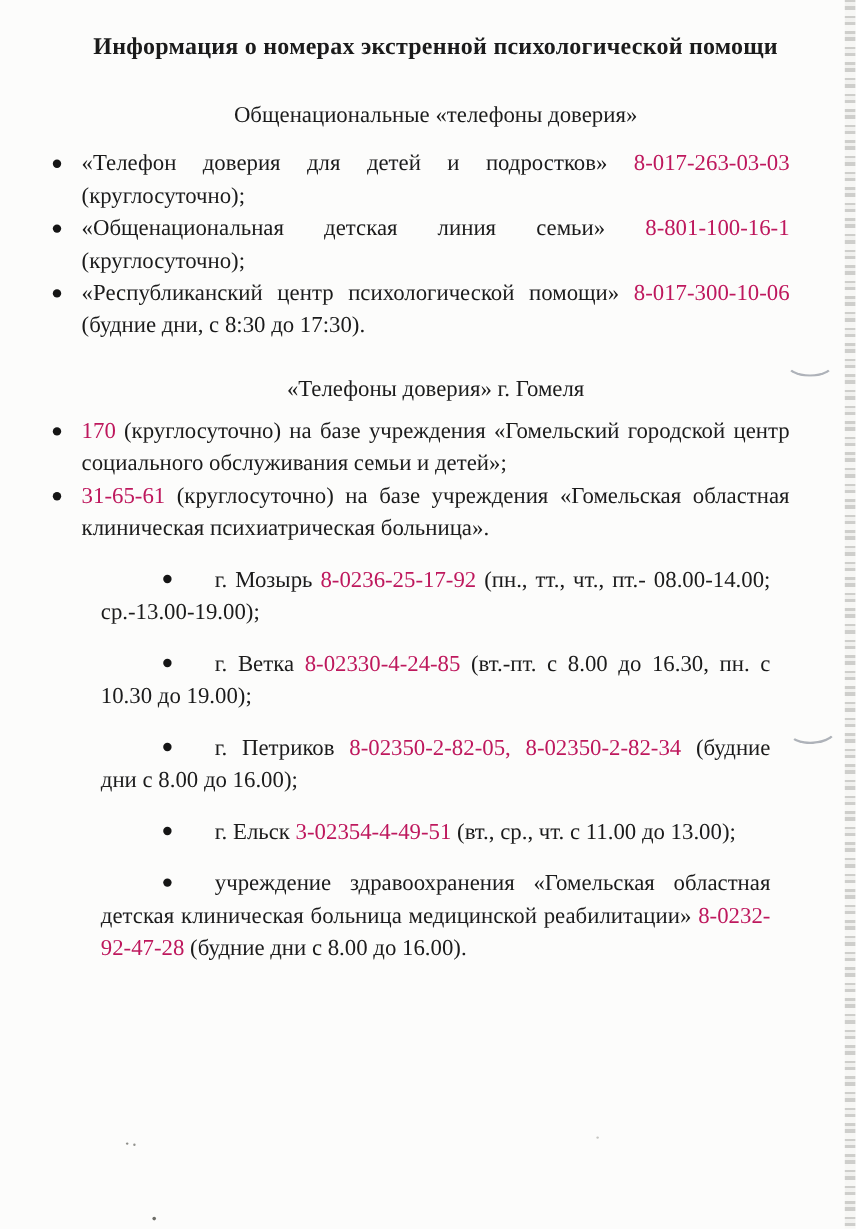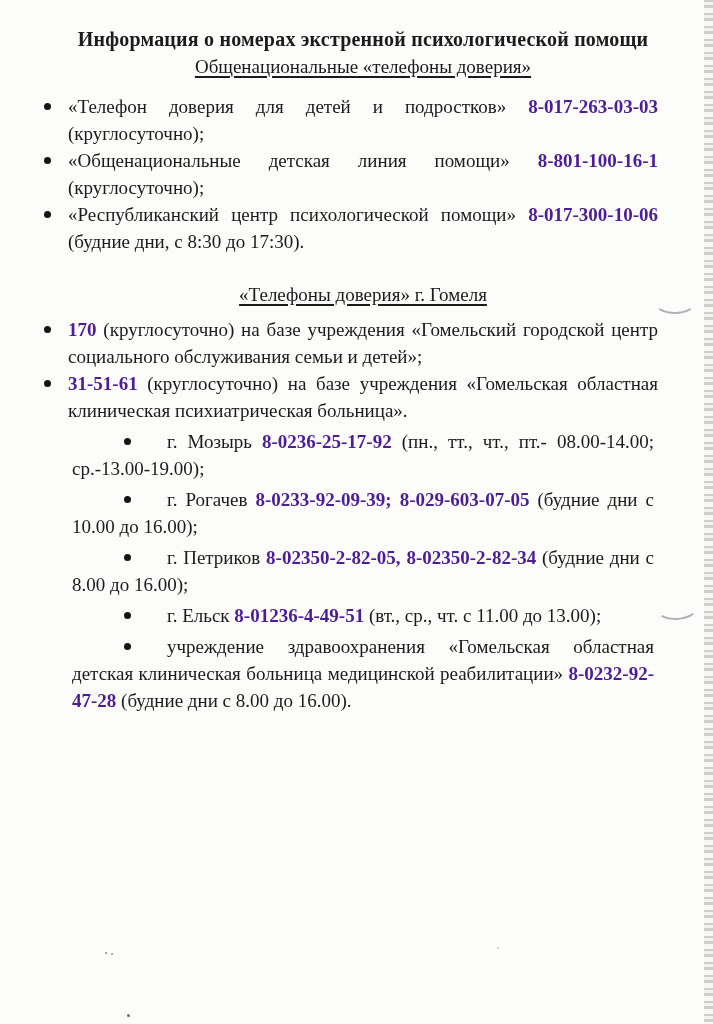--- a/index.html
+++ b/index.html
@@ -8,45 +8,44 @@
     background:#fcfcfb;
     font-family:"Liberation Serif","DejaVu Serif",serif;
     color:#1b1b1b;
     position:relative;
     overflow:hidden;
   }
   .page { padding:26px 55px 0 68px; position:relative; }
 
   .doc-title {
     font-size:20px; line-height:27px; font-weight:bold;
-    text-align:center; margin:0 0 0; letter-spacing:.2px;
+    text-align:center; margin:0 0 30px; letter-spacing:.2px;
   }
   .sec-heading {
     font-size:19px; line-height:27px; font-weight:normal;
     text-align:center; margin:0 0 13px;
-    text-decoration:underline;
     text-underline-offset:3px;
     text-decoration-thickness:1.5px;
   }
   section.s2 .sec-heading { margin:26px 0 8px; }
   section.s3 .sec-heading { margin:17px 0 2px; }
 
   ul.hotline-list { margin:0; padding:0; list-style:none; }
   li.hotline-item {
     position:relative; font-size:19px; line-height:27px;
     text-align:justify;
   }
   .dot {
     position:absolute; left:-24px; top:10px;
     width:7px; height:7px; background:#151515; border-radius:50%;
   }
-  b.phone { font-weight:bold; color:#4c1d95; }
+  b.phone { font-weight:normal; color:#be185d; }
 
   section.s3 p.region-item {
-    margin:4px; font-size:19px; line-height:27px;
+    margin:16px; font-size:19px; line-height:27px;
     text-align:justify; text-indent:52px;
   }
   .dot-inline {
     display:inline-block; width:7px; height:7px;
     background:#151515; border-radius:50%; vertical-align:3px;
   }
   .sp { display:inline-block; width:36px; }
 
   
   .edge-strip {
@@ -80,55 +79,55 @@
 
   <section class="s1">
     <h2 class="sec-heading">Общенациональные «телефоны доверия»</h2>
     <ul class="hotline-list">
       <li class="hotline-item">
         <span class="dot"></span>
         <span>«Телефон доверия для детей и подростков» </span><b class="phone">8-017-263-03-03</b><span> (круглосуточно);</span>
       </li>
       <li class="hotline-item">
         <span class="dot"></span>
-        <span>«Общенациональные детская линия помощи» </span><b class="phone">8-801-100-16-1</b><span> (круглосуточно);</span>
+        <span>«Общенациональная детская линия семьи» </span><b class="phone">8-801-100-16-1</b><span> (круглосуточно);</span>
       </li>
       <li class="hotline-item">
         <span class="dot"></span>
         <span>«Республиканский центр психологической помощи» </span><b class="phone">8-017-300-10-06</b><span> (будние дни, с 8:30 до 17:30).</span>
       </li>
     </ul>
   </section>
 
   <section class="s2">
     <h2 class="sec-heading">«Телефоны доверия» г. Гомеля</h2>
     <ul class="hotline-list">
       <li class="hotline-item">
         <span class="dot"></span>
         <span></span><b class="phone">170</b><span> (круглосуточно) на базе учреждения «Гомельский городской центр социального обслуживания семьи и детей»;</span>
       </li>
       <li class="hotline-item">
         <span class="dot"></span>
-        <span></span><b class="phone">31-51-61</b><span> (круглосуточно) на базе учреждения «Гомельская областная клиническая психиатрическая больница».</span>
+        <span></span><b class="phone">31-65-61</b><span> (круглосуточно) на базе учреждения «Гомельская областная клиническая психиатрическая больница».</span>
       </li>
     </ul>
   </section>
 
   <section class="s3">
 
     <p class="region-item"><span class="dot-inline"></span><span class="sp"></span><span>г. Мозырь </span><b class="phone">8-0236-25-17-92</b><span> (пн., тт., чт., пт.- 08.00-14.00; ср.-13.00-19.00);</span></p>
 
+    <p class="region-item"><span class="dot-inline"></span><span class="sp"></span><span>г. Ветка </span><b class="phone">8-02330-4-24-85</b><span> (вт.-пт. с 8.00 до 16.30, пн. с 10.30 до 19.00);</span></p>
 
-    <p class="region-item"><span class="dot-inline"></span><span class="sp"></span><span>г. Рогачев </span><b class="phone">8-0233-92-09-39; 8-029-603-07-05</b><span> (будние дни с 10.00 до 16.00);</span></p>
 
 
     <p class="region-item"><span class="dot-inline"></span><span class="sp"></span><span>г. Петриков </span><b class="phone">8-02350-2-82-05, 8-02350-2-82-34</b><span> (будние дни с 8.00 до 16.00);</span></p>
 
 
-    <p class="region-item"><span class="dot-inline"></span><span class="sp"></span><span>г. Ельск </span><b class="phone">8-01236-4-49-51</b><span> (вт., ср., чт. с 11.00 до 13.00);</span></p>
+    <p class="region-item"><span class="dot-inline"></span><span class="sp"></span><span>г. Ельск </span><b class="phone">3-02354-4-49-51</b><span> (вт., ср., чт. с 11.00 до 13.00);</span></p>
 
 
     <p class="region-item"><span class="dot-inline"></span><span class="sp"></span><span>учреждение здравоохранения «Гомельская областная детская клиническая больница медицинской реабилитации» </span><b class="phone">8-0232-92-47-28</b><span> (будние дни с 8.00 до 16.00).</span></p>
   </section>
 
 </div>
 
 <div class="edge-strip"></div>
 <div class="curve-mark curve-1"></div>
 <div class="curve-mark curve-2"></div>

